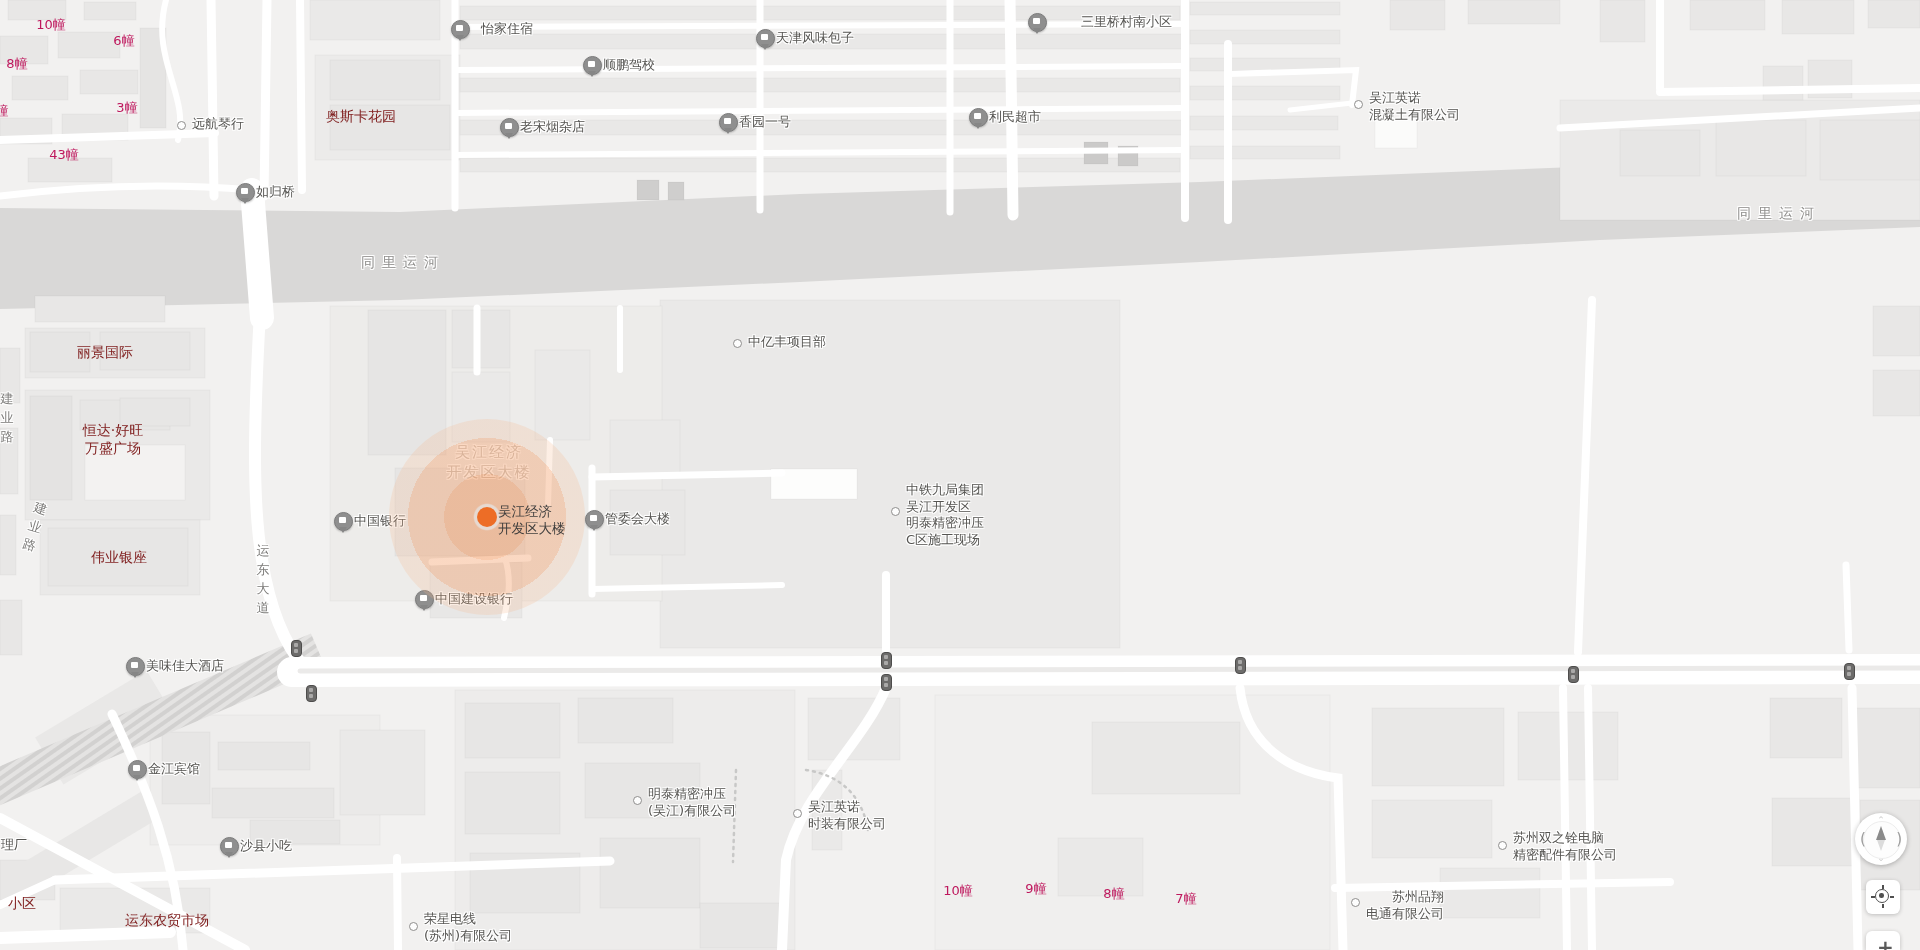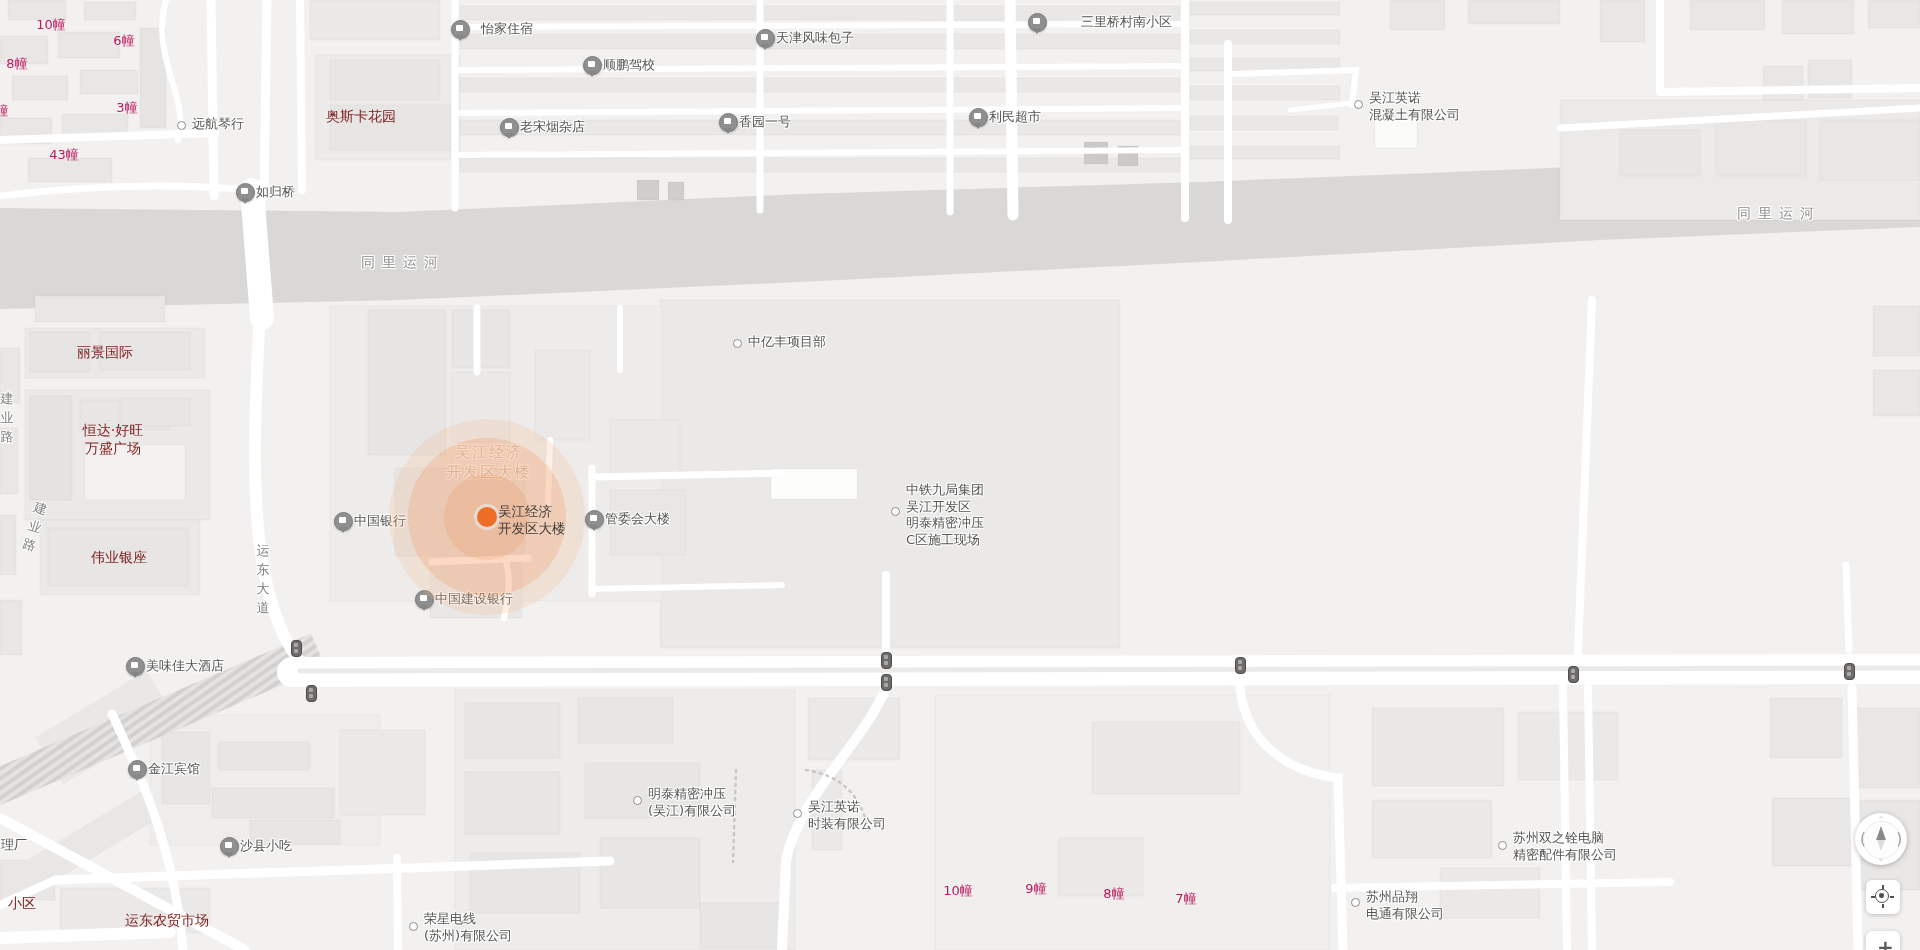--- a/index.html
+++ b/index.html
@@ -312,21 +312,21 @@
       <div class="lbl poi-text halo" style="left: 424px; line-height: 16.5px; top: 911px;">
         <div>荣星电线</div>
         <div>(苏州)有限公司</div>
       </div>
       <div class="dot" style="left: 1497.5px; top: 840.5px;"></div>
       <div class="lbl poi-text halo" style="left: 1513px; line-height: 16.5px; top: 830px;">
         <div>苏州双之铨电脑</div>
         <div>精密配件有限公司</div>
       </div>
       <div class="dot" style="left: 1350.5px; top: 897.5px;"></div>
-      <div class="lbl poi-text halo" style="left: 1366px; line-height: 16.5px; top: 889px;">
+      <div class="lbl poi-text halo" style="left: 1366px; line-height: 16.5px; top: 889px; text-align: right;">
         <div>苏州品翔</div>
         <div>电通有限公司</div>
       </div>
       <div class="lbl area" style="left: 361px; top: 116px; transform: translate(-50%, -50%);">奥斯卡花园</div>
       <div class="lbl area" style="left: 105px; top: 352px; transform: translate(-50%, -50%);">丽景国际</div>
       <div class="lbl area" style="left: 113px; top: 439px; transform: translate(-50%, -50%);">
         <div>恒达·好旺</div>
         <div>万盛广场</div>
       </div>
       <div class="lbl area" style="left: 119px; top: 557px; transform: translate(-50%, -50%);">伟业银座</div>

